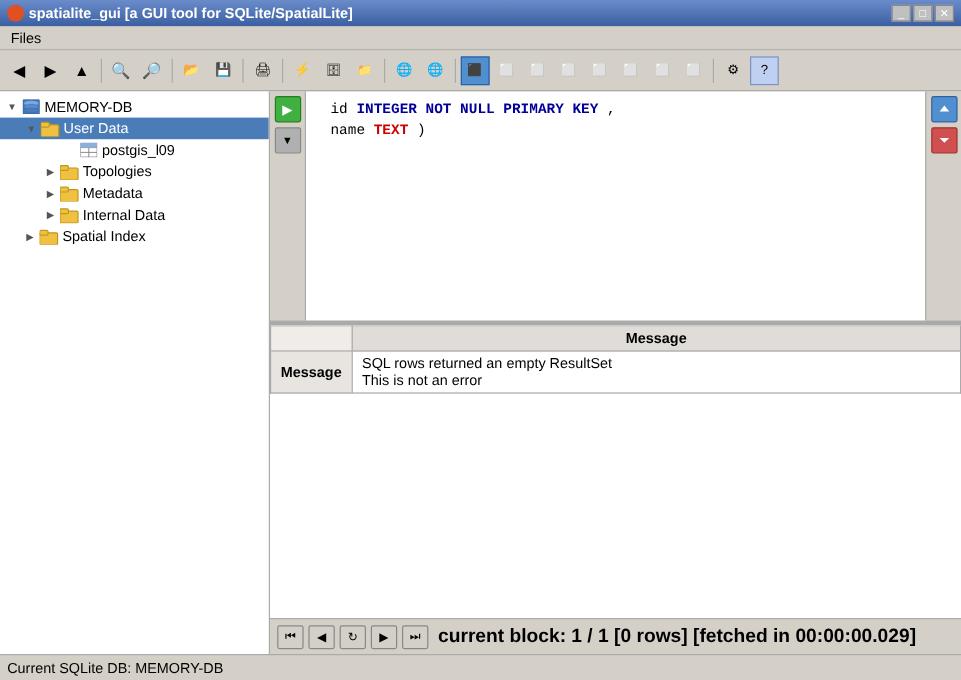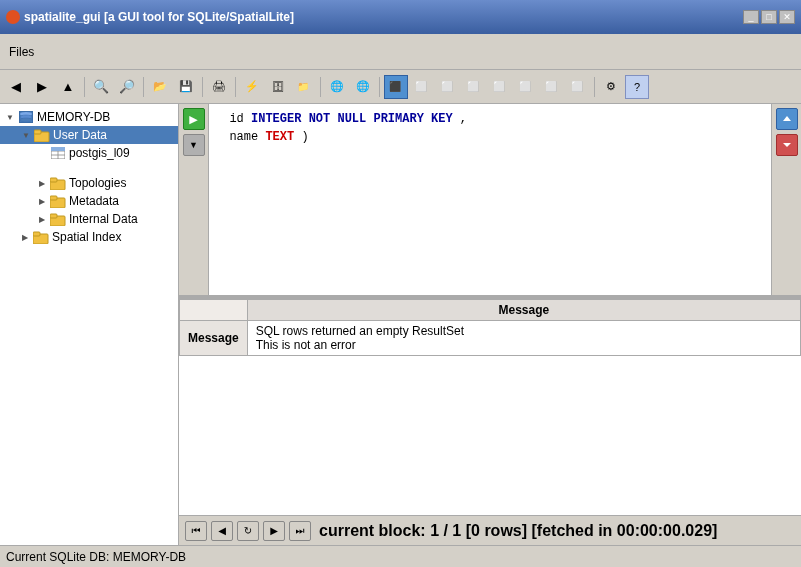--- a/index.html
+++ b/index.html
@@ -15,21 +15,21 @@
     }
 
     
     .titlebar {
       background: linear-gradient(to bottom, #6a8ccb, #3a5ea0);
       color: white;
       padding: 3px 6px;
       display: flex;
       align-items: center;
       justify-content: space-between;
-      height: 34px;
+      height: 22px;
       flex-shrink: 0;
     }
     .titlebar-left {
       display: flex;
       align-items: center;
       gap: 4px;
     }
     .titlebar-icon {
       width: 14px;
       height: 14px;
@@ -56,21 +56,21 @@
       cursor: pointer;
     }
 
     
     .menubar {
       background: #d4d0c8;
       padding: 2px 6px;
       display: flex;
       gap: 10px;
       border-bottom: 1px solid #aaa;
-      height: 36px;
+      height: 20px;
       align-items: center;
       flex-shrink: 0;
     }
     .menubar-item {
       font-size: 12px;
       cursor: pointer;
       padding: 0 3px;
     }
 
     
@@ -105,21 +105,21 @@
 
     
     .main-area {
       display: flex;
       flex: 1;
       overflow: hidden;
     }
 
     
     .left-panel {
-      width: 179px;
+      width: 225px;
       background: white;
       border-right: 1px solid #aaa;
       overflow-y: auto;
       flex-shrink: 0;
       padding: 4px 0;
     }
     .tree-item {
       display: flex;
       align-items: center;
       padding: 1px 4px;
@@ -379,35 +379,35 @@
       <span class="tree-arrow expanded"></span>
       <span class="tree-icon">
         <svg width="16" height="14" viewBox="0 0 16 14">
           <rect x="0" y="4" width="15" height="10" rx="1" fill="#f0c040" stroke="#c09820"></rect>
           <rect x="0" y="2" width="7" height="4" rx="1" fill="#f0c040" stroke="#c09820"></rect>
         </svg>
       </span>
       <span class="tree-label">User Data</span>
     </div>
 
-    <div class="tree-item" style="padding-left: 36px;">
+    <div class="tree-item" style="padding-left: 52px;">
       <span class="tree-arrow leaf"></span>
       <span class="tree-icon">
         <svg width="14" height="12" viewBox="0 0 14 12">
           <rect x="0" y="0" width="14" height="12" fill="white" stroke="#888"></rect>
           <line x1="0" y1="4" x2="14" y2="4" stroke="#888" stroke-width="0.8"></line>
           <line x1="0" y1="8" x2="14" y2="8" stroke="#888" stroke-width="0.8"></line>
           <line x1="7" y1="0" x2="7" y2="12" stroke="#888" stroke-width="0.8"></line>
           <rect x="0" y="0" width="14" height="4" fill="#8ab0e0"></rect>
         </svg>
       </span>
       <span class="tree-label">postgis_l09</span>
     </div>
 
-    <div class="tree-item" style="padding-left: 36px; margin-top: 12px;">
+    <div class="tree-item" style="padding-left: 36px;">
       <span class="tree-arrow collapsed"></span>
       <span class="tree-icon">
         <svg width="16" height="14" viewBox="0 0 16 14">
           <rect x="0" y="4" width="15" height="10" rx="1" fill="#f0c040" stroke="#c09820"></rect>
           <rect x="0" y="2" width="7" height="4" rx="1" fill="#f0c040" stroke="#c09820"></rect>
         </svg>
       </span>
       <span class="tree-label">Topologies</span>
     </div>
 

